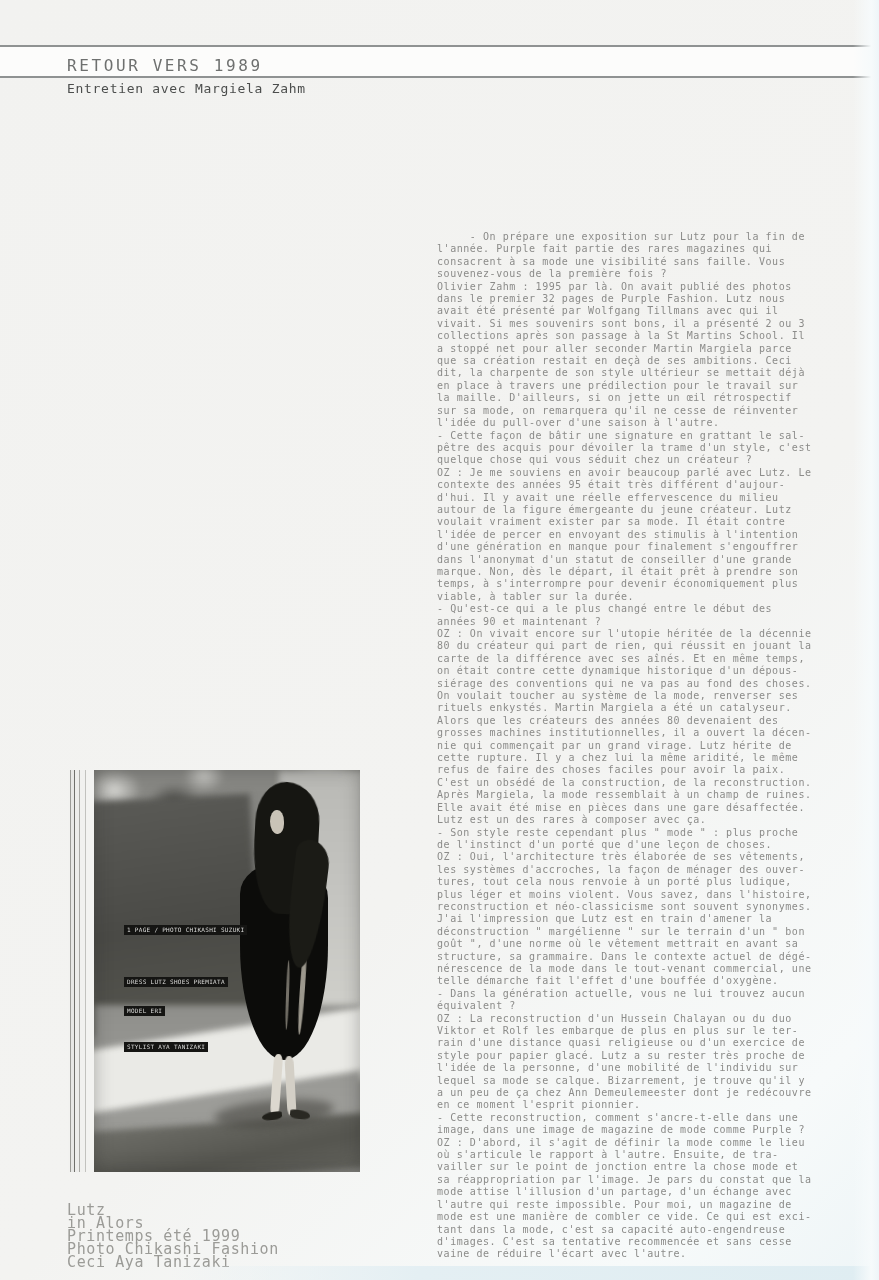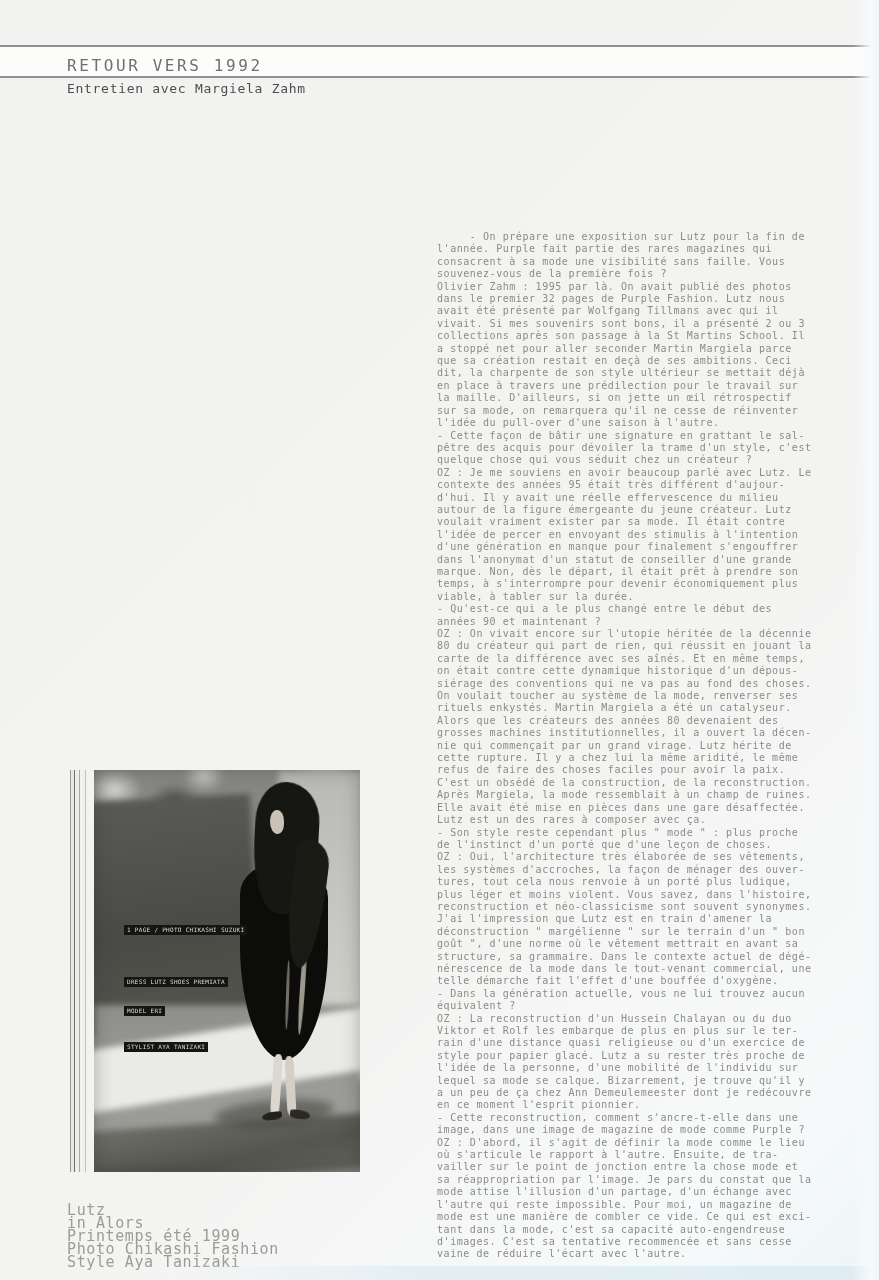--- a/index.html
+++ b/index.html
@@ -135,21 +135,21 @@
   }
 </style>
 </head>
 <body>
 
 <div id="page">
 
   <div id="band-header"></div>
   <div id="rule-top" class="rule"></div>
   <div id="rule-title" class="rule"></div>
-  <div id="page-title">RETOUR VERS 1992</div>
+  <div id="page-title">RETOUR VERS 1989</div>
   <div id="page-subtitle">Entretien avec Margiela Zahm</div>
 
   <div id="interview-text">     - On prépare une exposition sur Lutz pour la fin de
 l'année. Purple fait partie des rares magazines qui
 consacrent à sa mode une visibilité sans faille. Vous
 souvenez-vous de la première fois ?
 Olivier Zahm : 1995 par là. On avait publié des photos
 dans le premier 32 pages de Purple Fashion. Lutz nous
 avait été présenté par Wolfgang Tillmans avec qui il
 vivait. Si mes souvenirs sont bons, il a présenté 2 ou 3
@@ -255,18 +255,18 @@
     <div id="label-3" class="photo-label">MODEL ERI</div>
     <div id="label-4" class="photo-label">STYLIST AYA TANIZAKI</div>
     <div id="photo-vignette"></div>
   </div>
 
   <div id="photo-caption">
     <div>Lutz</div>
     <div>in Alors</div>
     <div>Printemps été 1999</div>
     <div>Photo Chikashi Fashion</div>
-    <div>Style Aya Tanizaki</div>
+    <div>Ceci Aya Tanizaki</div>
   </div>
 
   <div id="edge-bottom"></div>
   <div id="edge-right"></div>
 </div>
 
 </body></html>

